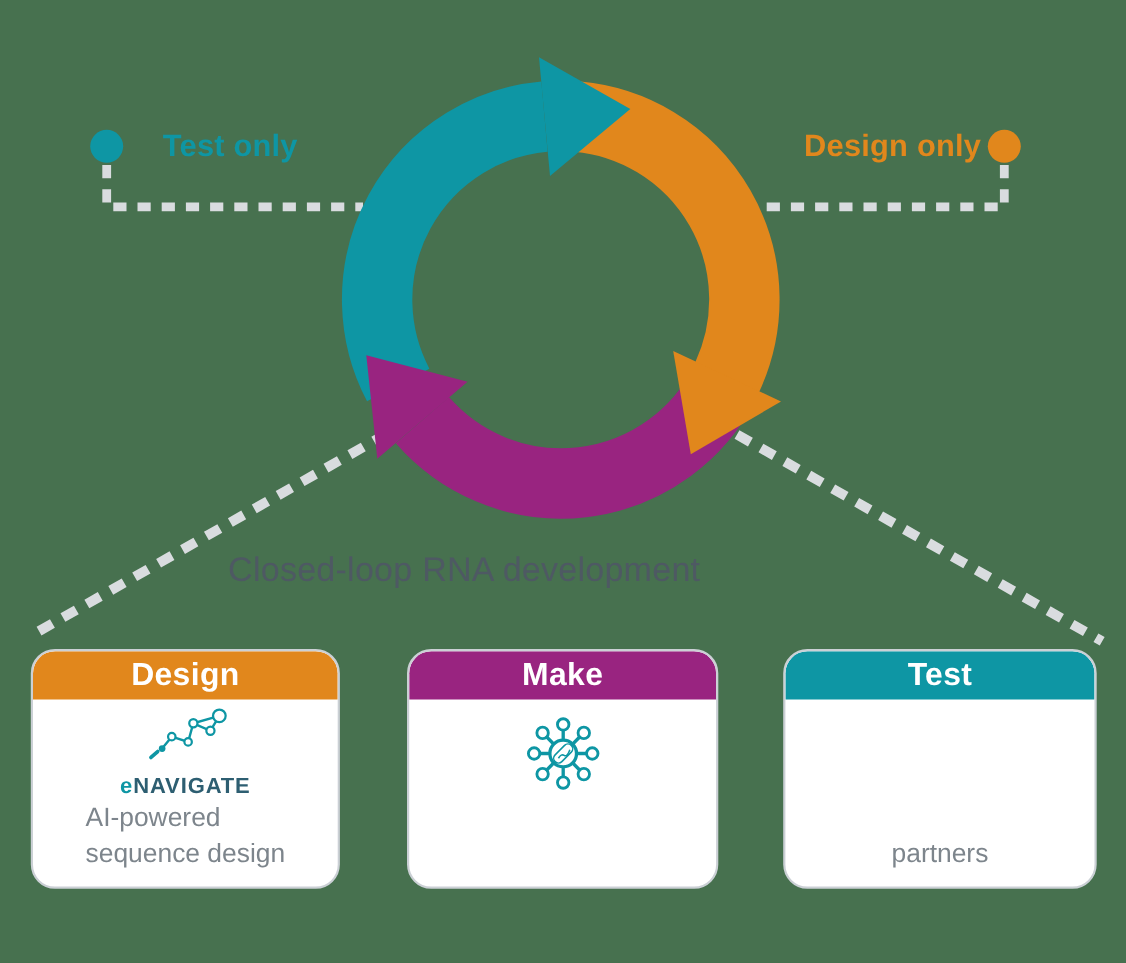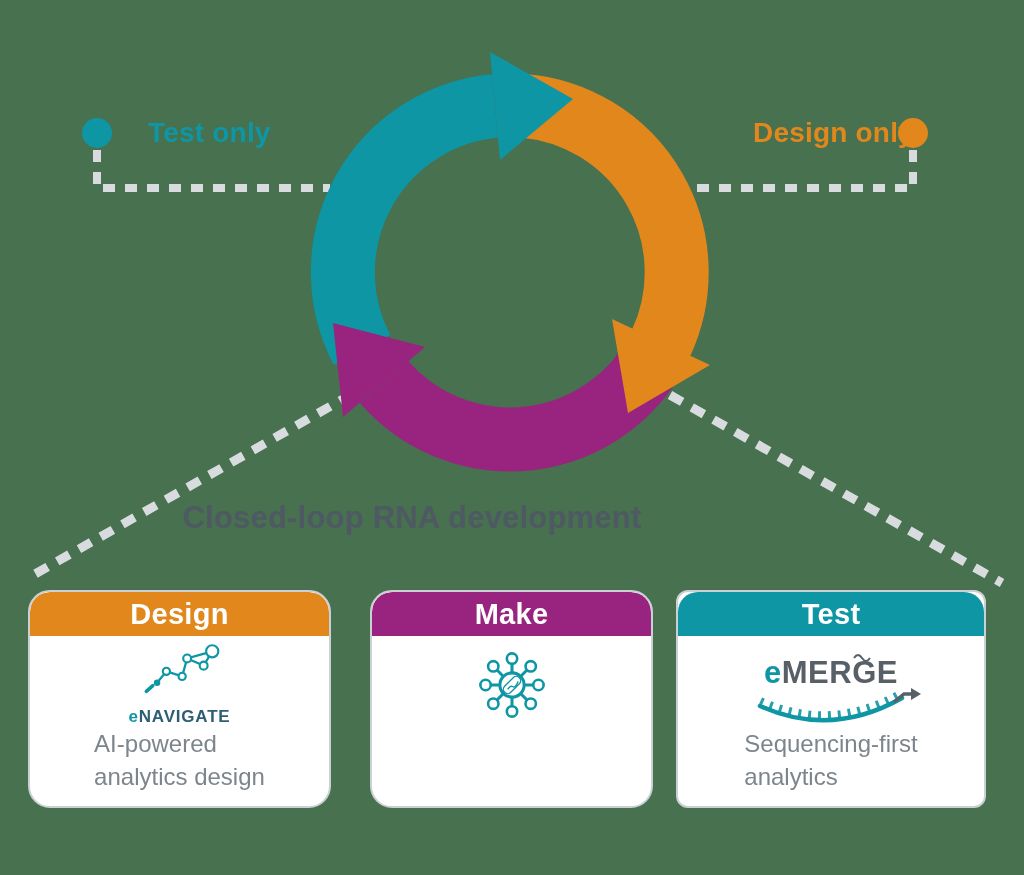--- a/index.html
+++ b/index.html
@@ -16,39 +16,39 @@
     overflow:hidden;
   }
   .stage{position:absolute;inset:0;}
   .diagram-svg{position:absolute;left:0;top:0;}
 
   .callout{
     position:absolute;
     font-size:28px;font-weight:700;letter-spacing:0.2px;margin-left:21px;
   }
   .callout.test{left:127px;top:117px;color:var(--teal);}
-  .callout.design{left:732px;top:117px;color:var(--orange);}
+  .callout.design{left:710px;top:117px;color:var(--orange);}
 
   .diagram-title{
-    position:absolute;left:0;top:500px;width:824px;
+    position:absolute;left:10px;top:500px;width:824px;
     text-align:center;
-    font-size:31px;font-weight:700;color:var(--slate);
+    font-size:31px;font-weight:400;color:var(--slate);
     letter-spacing:0.2px;
   }
 
   .card{
     position:absolute;top:590px;height:218px;
     background:var(--white);
     border:2px solid var(--border);
     border-radius:22px;
     overflow:hidden;
   }
-  .card.design{left:28px;width:303px;}
+  .card.design{left:28px;width:281px;}
   .card.make{left:370px;width:283px;}
-  .card.test{left:676px;width:310px;border-radius:12px;}
+  .card.test{left:712px;width:285px;}
 
   .card-header{
     height:44px;
     display:flex;align-items:center;justify-content:center;
     color:var(--white);
     font-size:29px;font-weight:700;letter-spacing:0.3px;
     border-radius:20px 20px 0 0;
   }
   .card.design .card-header{background:var(--orange);}
   .card.make   .card-header{background:var(--purple);}
@@ -61,21 +61,21 @@
   }
   .desc{
     margin-top:auto;margin-bottom:13px;
     font-size:24px;line-height:33px;
     color:var(--textgray);
   }
   .desc span{display:block;}
 
   .nav-wordmark{
     margin-top:12px;
-    font-size:17px;font-weight:700;letter-spacing:0.8px;
+    font-size:20px;font-weight:700;letter-spacing:0.8px;
     color:var(--navdark);
   }
   .nav-wordmark .lowe{color:var(--teal);}
 
   .logo-test{position:relative;width:190px;height:78px;margin-top:8px;text-align:center;}
   .merge-wordmark{
     font-size:31px;font-weight:700;letter-spacing:0.5px;
     color:var(--mergedark);line-height:34px;padding-top:6px;
   }
   .merge-wordmark .lowe{color:var(--teal);}
@@ -136,21 +136,21 @@
           <circle cx="36" cy="41" r="5"></circle>
           <circle cx="58" cy="48" r="5"></circle>
           <circle cx="65" cy="23" r="5.5"></circle>
           <circle cx="88" cy="33" r="5.5"></circle>
           <circle cx="100" cy="13" r="8.5"></circle>
         </g>
       </svg>
       <div class="nav-wordmark"><span class="lowe">e</span><span>NAVIGATE</span></div>
       <div class="desc">
         <span>AI-powered</span>
-        <span>analytics design</span>
+        <span>sequence design</span>
       </div>
     </div>
   </div>
 
   <div class="card make">
     <div class="card-header">Make</div>
     <div class="card-body">
       <svg width="78" height="78" viewBox="0 0 90 90" style="margin-top:4px">
         <g class="s-teal" fill="none" stroke-width="3.5" stroke-linecap="round">
           <circle cx="45" cy="45" r="14"></circle>
@@ -179,33 +179,19 @@
         </g>
       </svg>
       <div class="desc">
       </div>
     </div>
   </div>
 
   <div class="card test">
     <div class="card-header">Test</div>
     <div class="card-body">
-      <div class="logo-test">
-        <svg width="190" height="78" viewBox="0 0 190 78">
-
-          <path class="s-teal" fill="none" stroke-width="10" stroke-dasharray="3 7" d="M 24 52 Q 95 84 166 44" opacity="0.9"></path>
-          <path class="s-teal" fill="none" stroke-width="4.5" stroke-linecap="round" d="M 24 56 Q 95 88 166 48"></path>
-
-          <polyline class="s-slate" fill="none" stroke-width="3.5" points="158,52 168,44 176,44"></polyline>
-          <polygon class="f-slate" points="175,38 185,44 175,50"></polygon>
-
-          <path class="s-slate" fill="none" stroke-width="2" d="M118 8 q4 -6 8 0 q4 6 8 0"></path>
-        </svg>
-        <div class="merge-wordmark"><span class="lowe">e</span><span>MERGE</span></div>
-      </div>
       <div class="desc">
-        <span>Sequencing-first</span>
-        <span>analytics</span>
+        <span>partners</span>
       </div>
     </div>
   </div>
 
 </div>
 
 </body></html>

